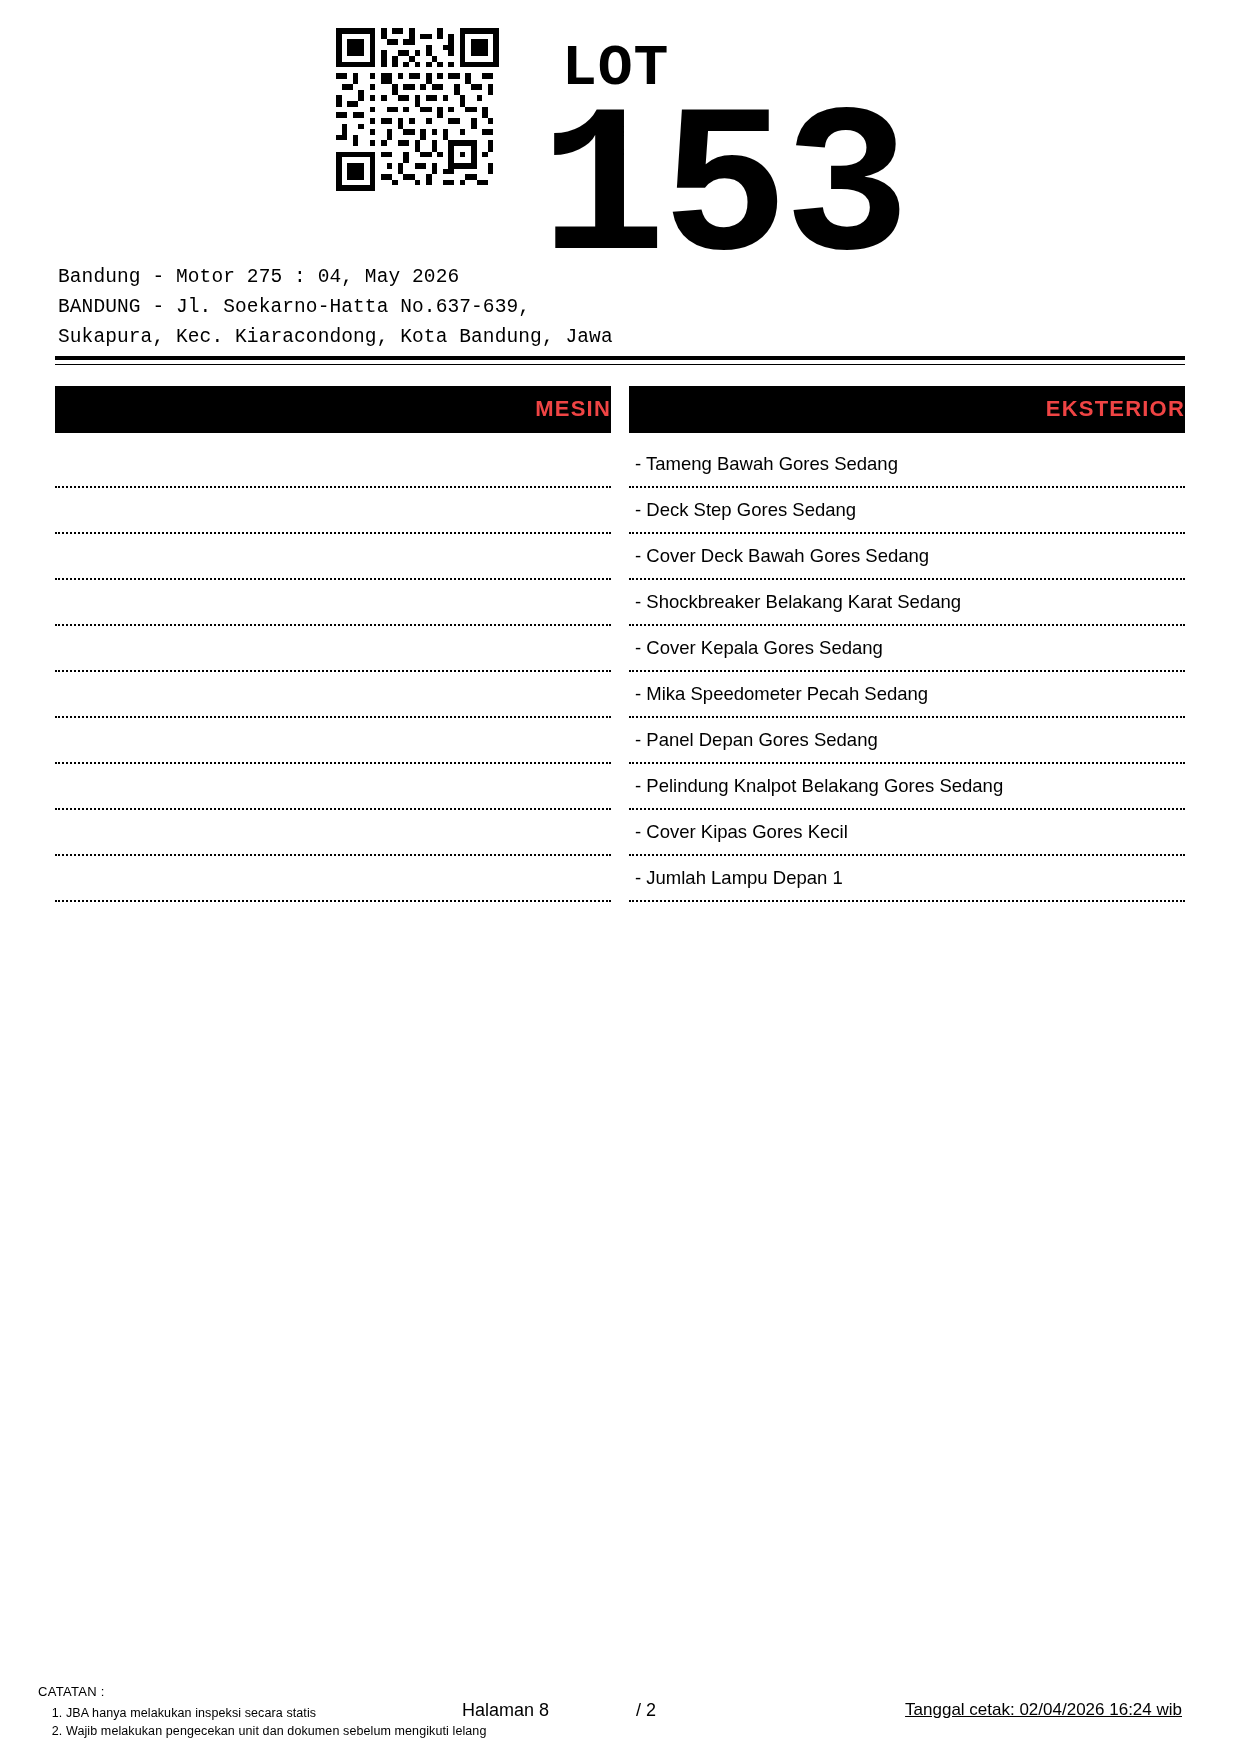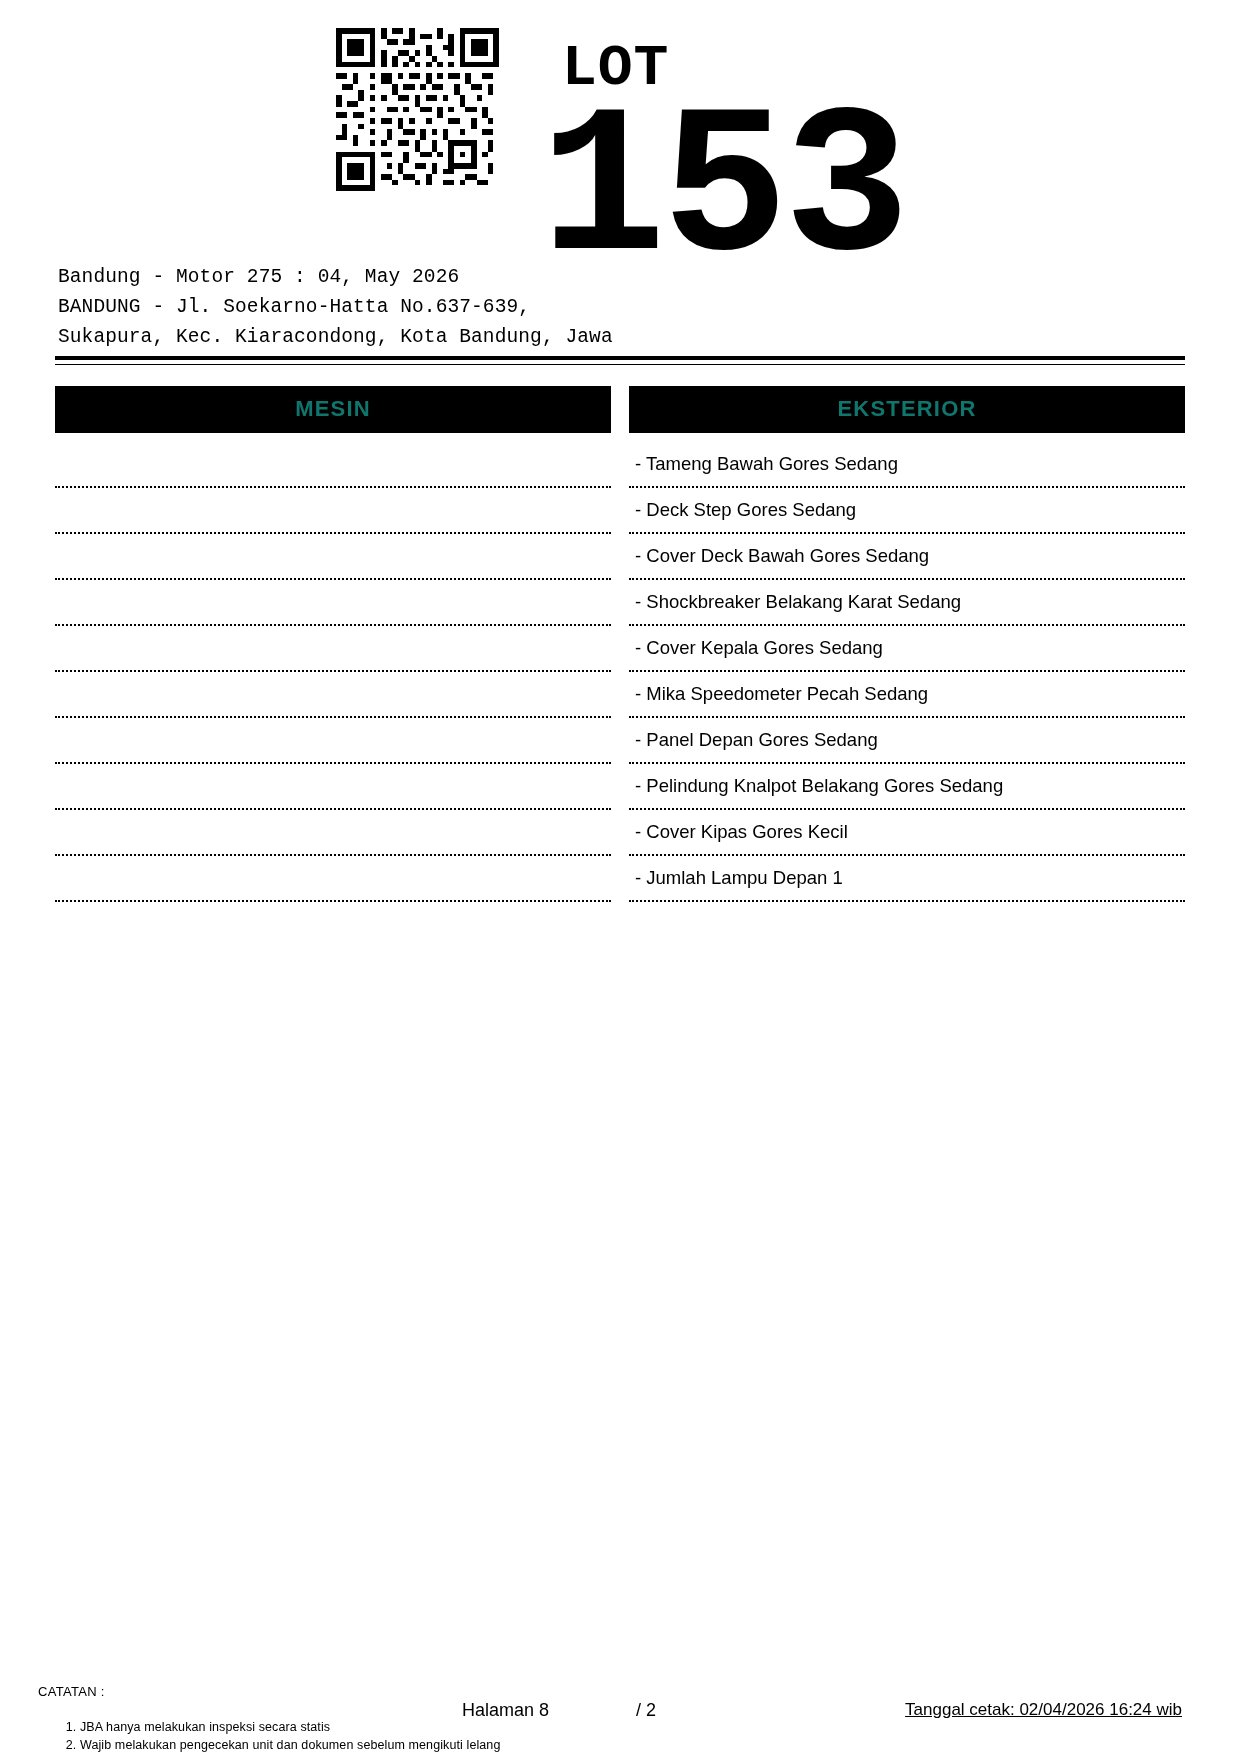--- a/index.html
+++ b/index.html
@@ -95,22 +95,22 @@
     top: 386px;
     width: 1130px;
     display: flex;
     gap: 18px;
   }
   .col {
     width: 556px;
   }
   .col-header {
     background: #000;
-    color: #0f766e;
-    text-align: center;
+    color: #ef4444;
+    text-align: right;
     font-size: 22px;
     font-weight: bold;
     letter-spacing: 1.2px;
     padding: 10px 0 11px 0;
   }
   .rows {
     margin-top: 20px;
   }
   .row {
     font-size: 18.5px;
@@ -128,21 +128,21 @@
   
   .notes {
     position: absolute;
     left: 38px;
     top: 1682px;
     font-size: 13px;
     line-height: 1.5;
   }
   .notes .title { letter-spacing: 0.3px; }
   .notes ol {
-    margin: 16px;
+    margin: 2px;
     padding-left: 26px;
   }
   .notes li {
     font-size: 12.5px;
     letter-spacing: 0.1px;
   }
 
   .footer-row {
     position: absolute;
     left: 0;

